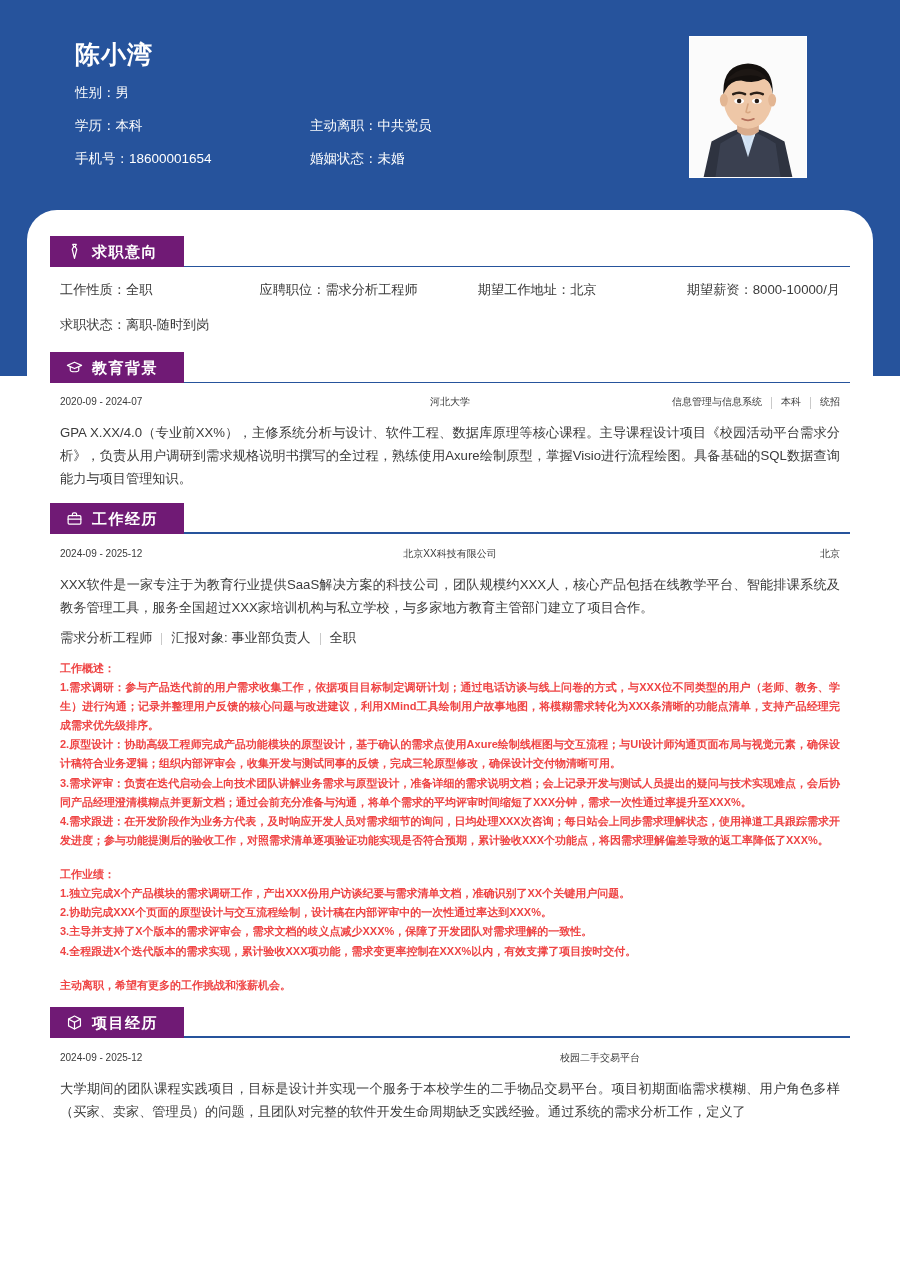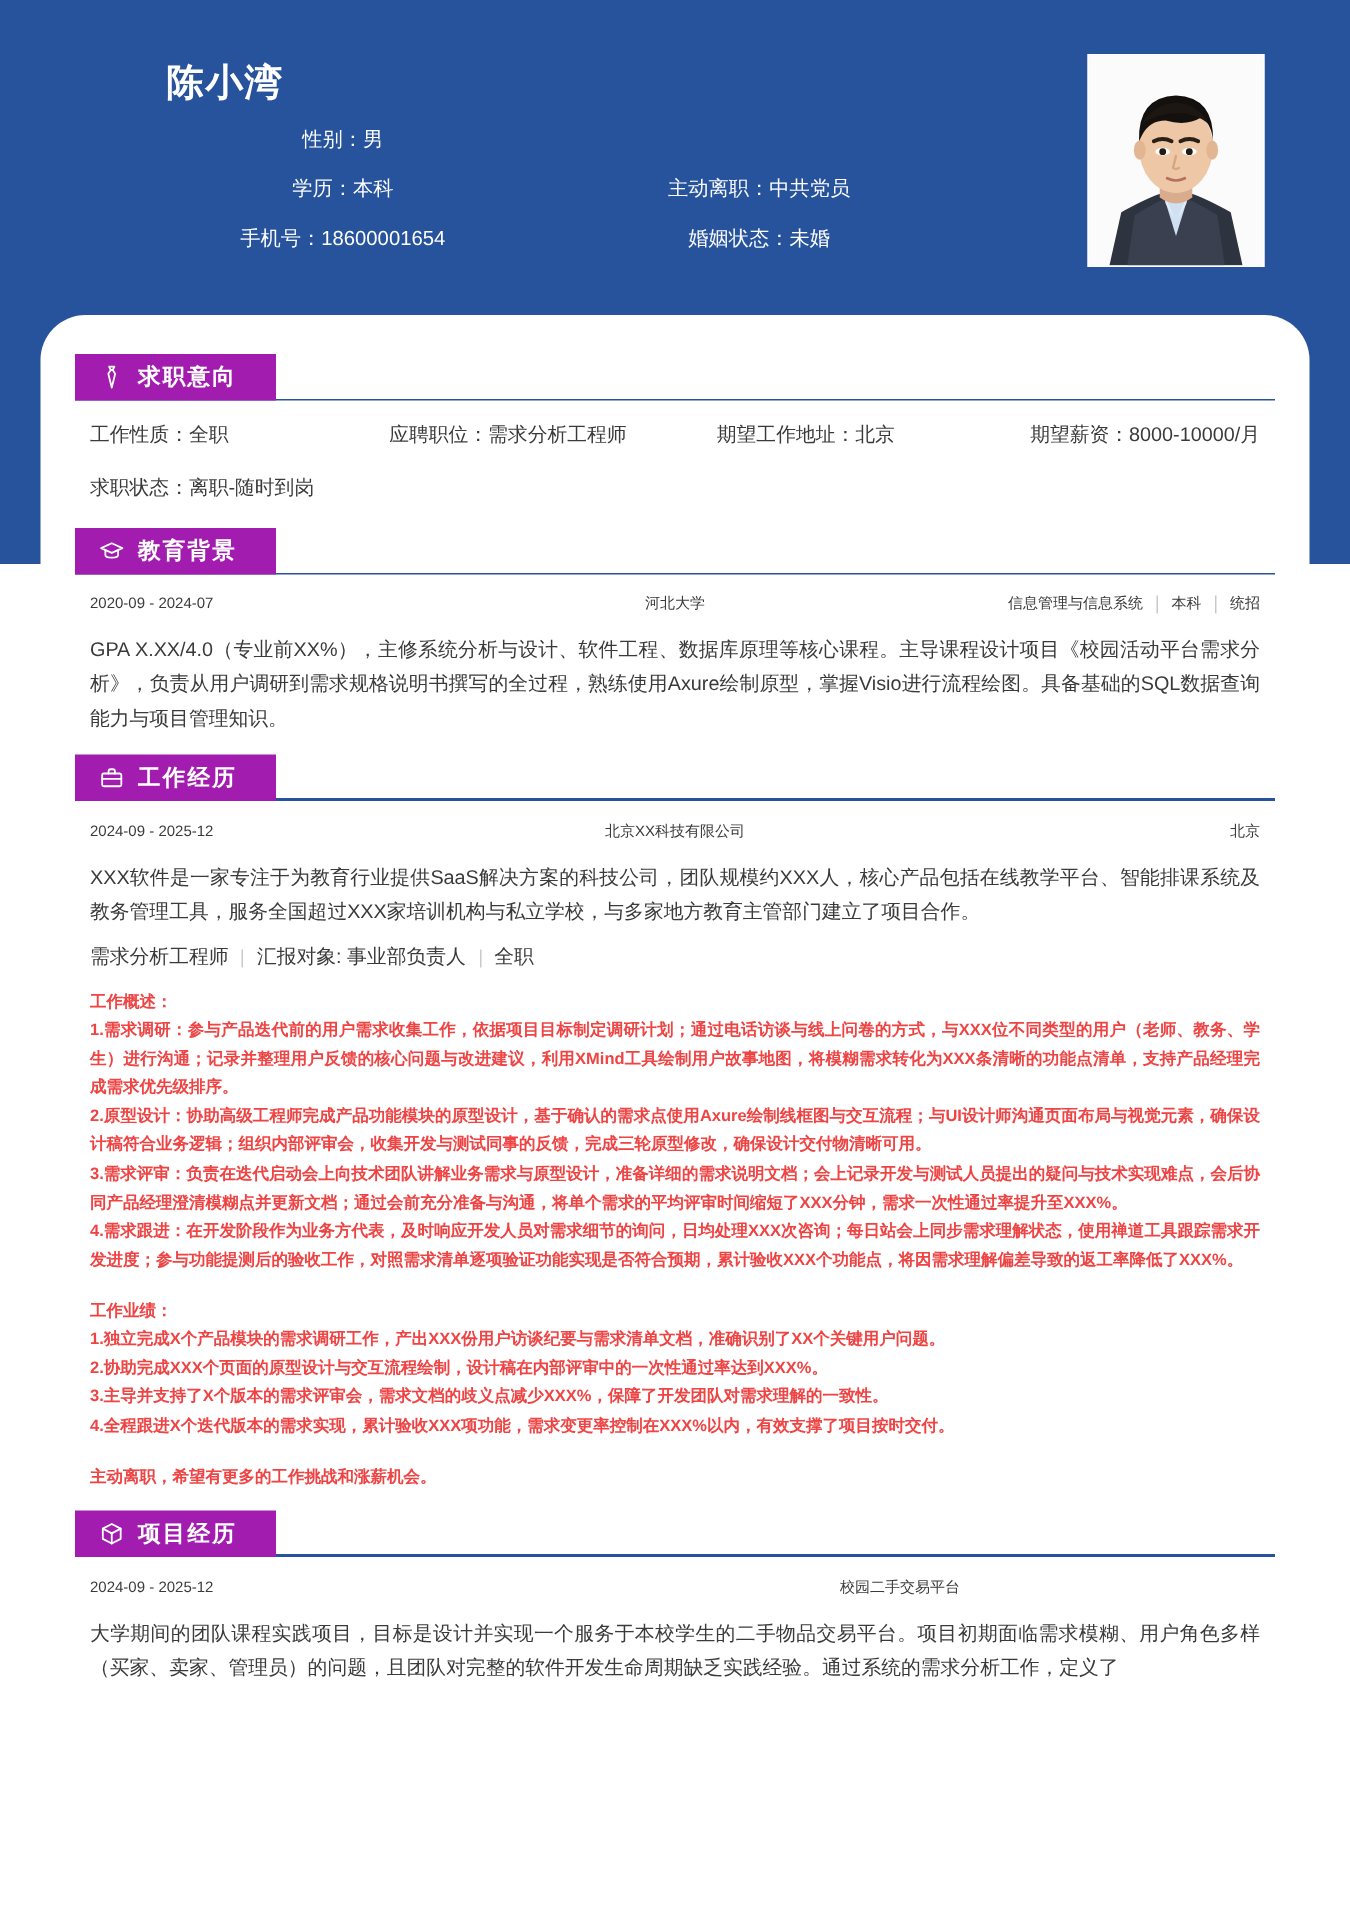--- a/index.html
+++ b/index.html
@@ -26,33 +26,31 @@
   
   .header {
     position:absolute; left:0; top:0;
     width:900px; height:210px;
     z-index:3;
   }
   .hdr-inner {
     position:relative;
     width:780px; height:210px;
     padding:28px 0 0 0;
-    margin-left:36px;
   }
   .name {
     position:absolute; left:75px; top:38px;
     color:#ffffff;
     font-size:25px;
     font-weight:bold;
     letter-spacing:1px;
   }
   .info-grid {
     position:absolute; left:75px; top:80px;
     width:560px;
-    text-align:center;
   }
   .info-row {
     display:flex;
     height:26px;
     align-items:center;
     margin-bottom:7px;
   }
   .info-cell {
     color:#ffffff;
     font-size:13.5px;
@@ -85,21 +83,21 @@
   
   .section { margin-bottom:4px; }
   .sec-head {
     position:relative;
     height:31px;
     margin-bottom:0;
   }
   .sec-tag {
     position:absolute; left:0; top:0;
     height:31px;
-    background:#a21caf;
+    background:#701a75;
     display:flex;
     align-items:center;
     padding:0 26px 0 16px;
   }
   .sec-icon {
     width:17px; height:17px;
     margin-right:9px;
     display:block;
     flex:none;
   }

